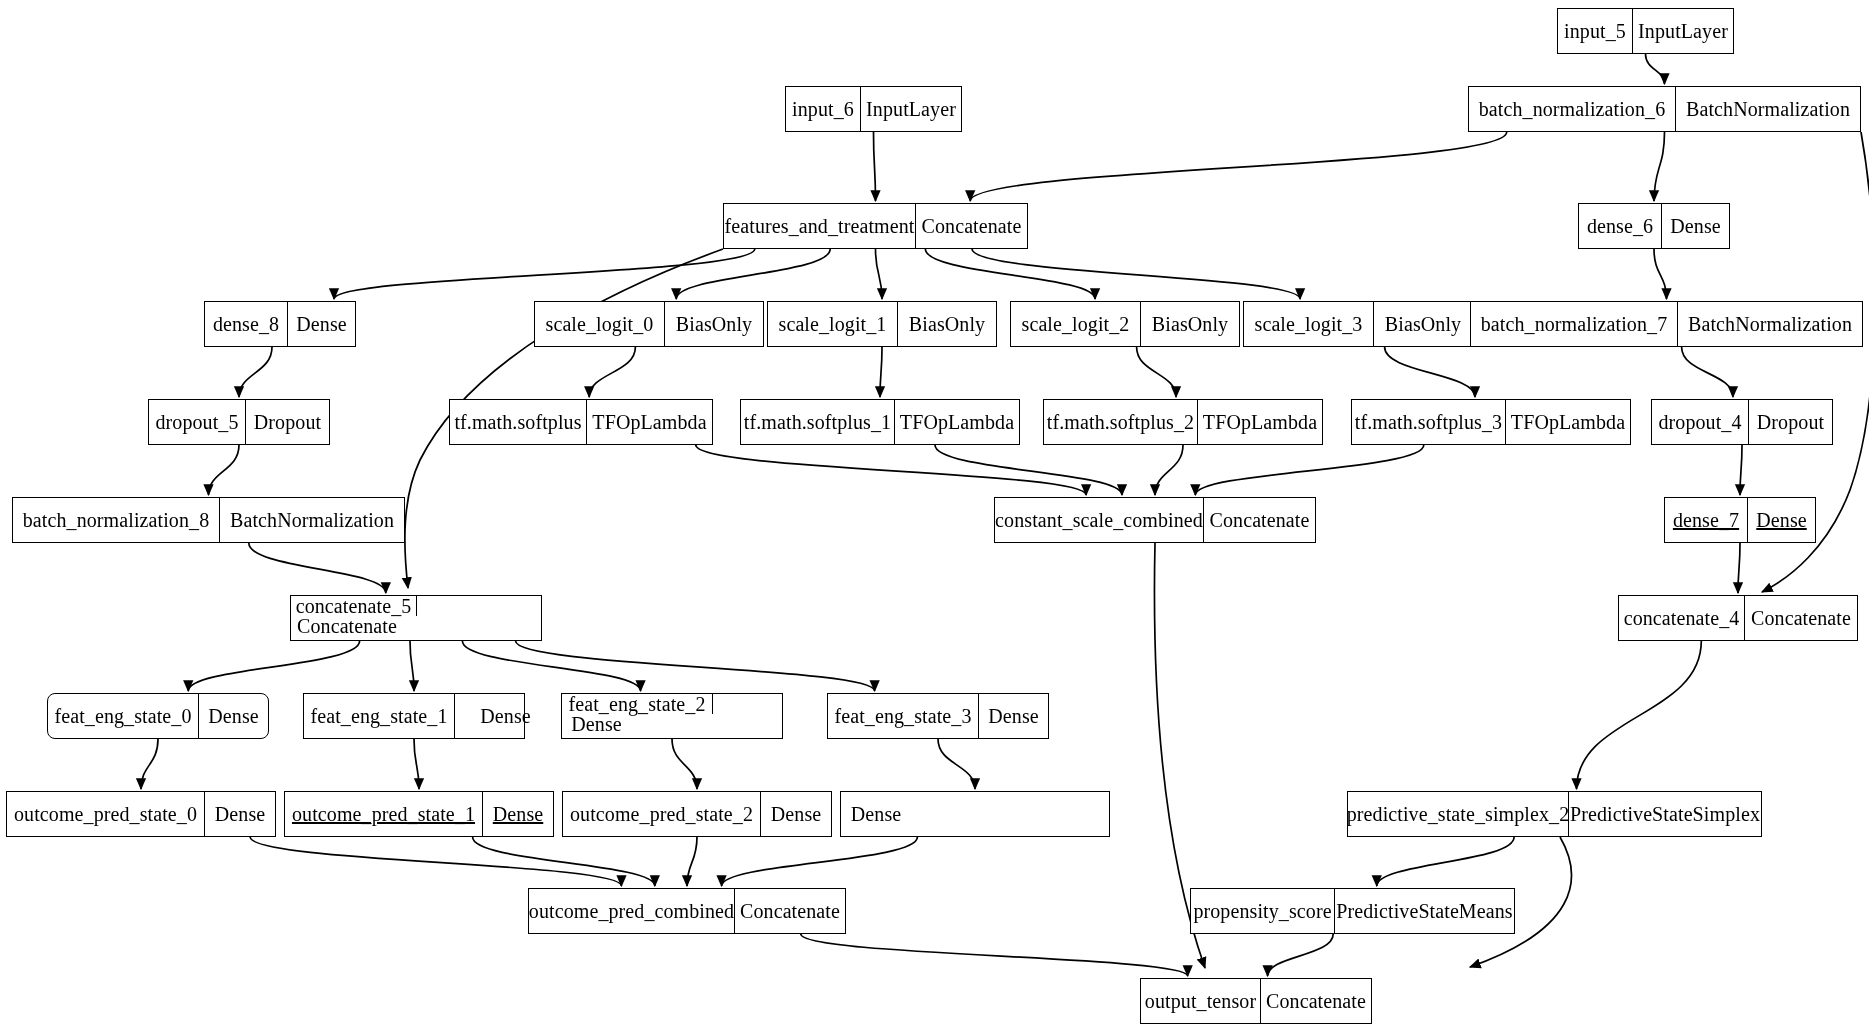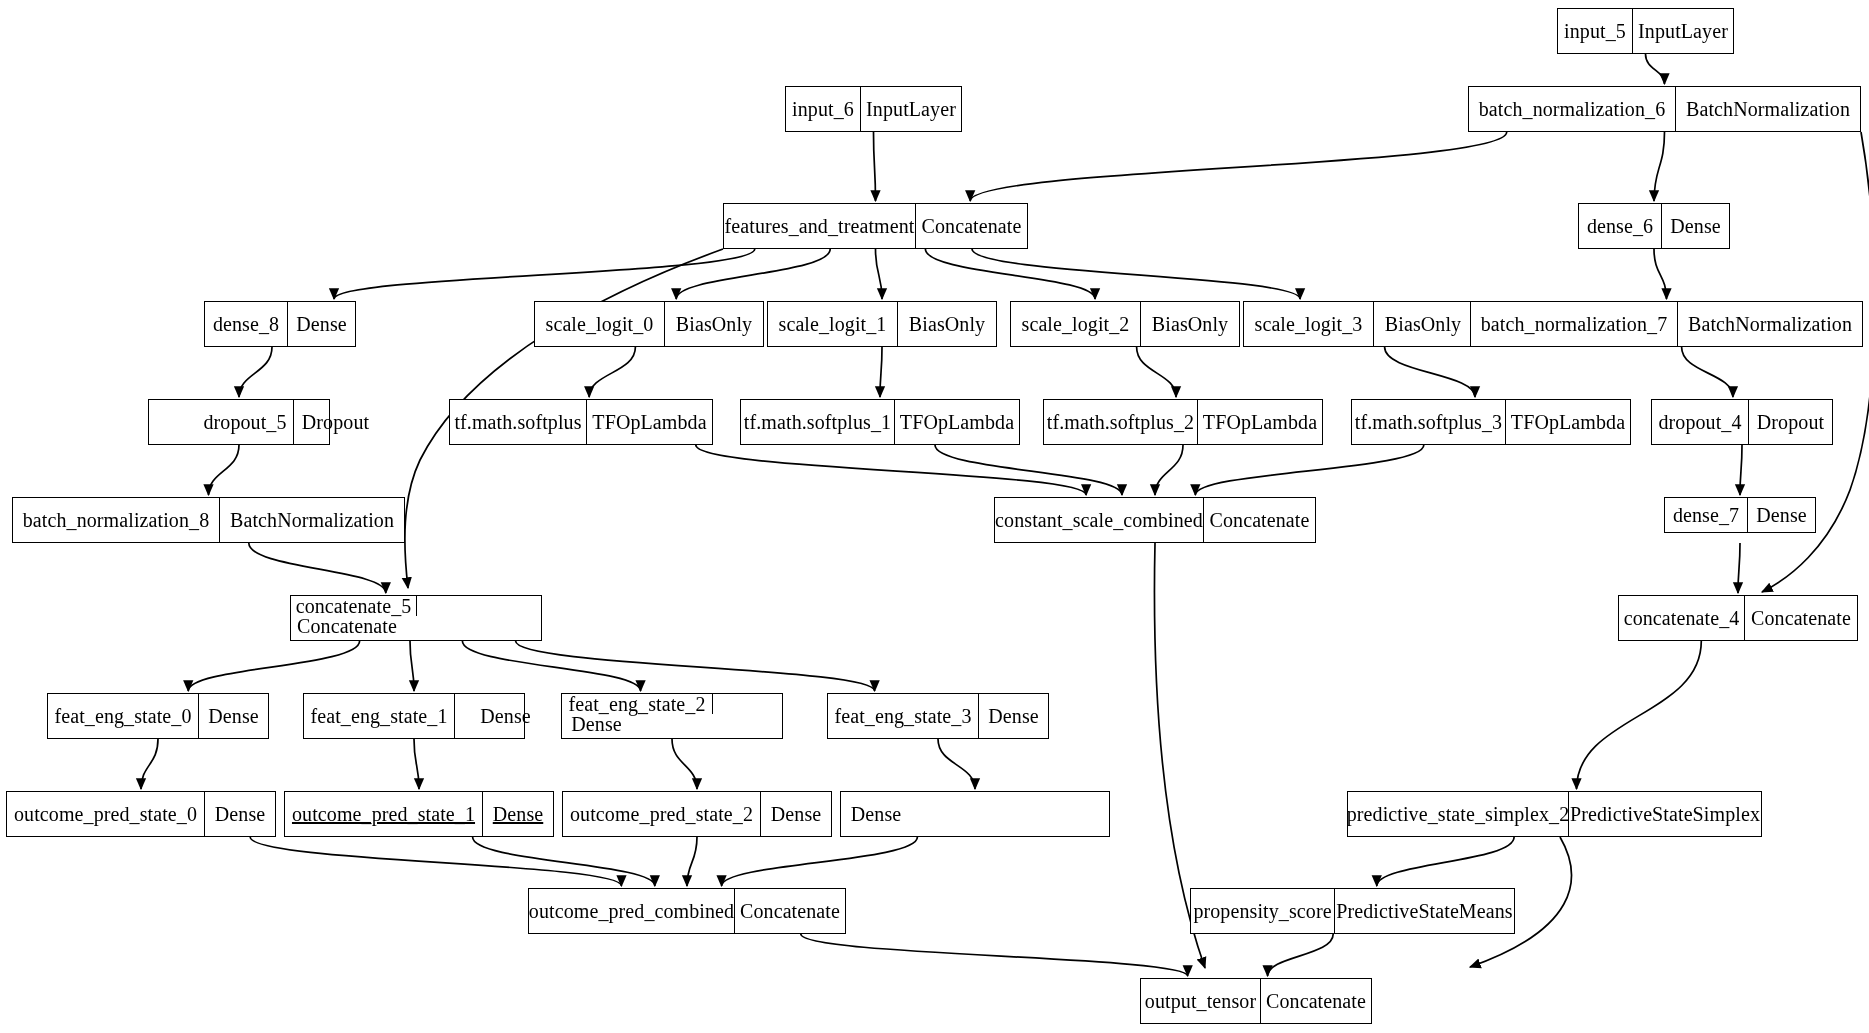--- a/index.html
+++ b/index.html
@@ -152,21 +152,21 @@
       </div>
       <div class="node" style="left: 1243px; top: 301px; width: 230px; height: 46px;">
         <div class="cell name" style="width: 130px;">scale_logit_3</div>
         <div class="cell type" style="width: 98px;">BiasOnly</div>
       </div>
       <div class="node" style="left: 1470px; top: 301px; width: 393px; height: 46px;">
         <div class="cell name" style="width: 207px;">batch_normalization_7</div>
         <div class="cell type" style="width: 184px;">BatchNormalization</div>
       </div>
       <div class="node" style="left: 148px; top: 399px; width: 182px; height: 46px;">
-        <div class="cell name" style="width: 97px; margin-left: 48px;">dropout_5</div>
+        <div class="cell name" style="width: 97px;">dropout_5</div>
         <div class="cell type" style="width: 83px;">Dropout</div>
       </div>
       <div class="node" style="left: 449px; top: 399px; width: 264px; height: 46px;">
         <div class="cell name" style="width: 137px;">tf.math.softplus</div>
         <div class="cell type" style="width: 125px;">TFOpLambda</div>
       </div>
       <div class="node" style="left: 740px; top: 399px; width: 280px; height: 46px;">
         <div class="cell name" style="width: 154px;">tf.math.softplus_1</div>
         <div class="cell type" style="width: 124px;">TFOpLambda</div>
       </div>
@@ -183,33 +183,33 @@
         <div class="cell type" style="width: 83px;">Dropout</div>
       </div>
       <div class="node" style="left: 12px; top: 497px; width: 393px; height: 46px;">
         <div class="cell name" style="width: 207px;">batch_normalization_8</div>
         <div class="cell type" style="width: 184px;">BatchNormalization</div>
       </div>
       <div class="node" style="left: 994px; top: 497px; width: 322px; height: 46px;">
         <div class="cell name" style="width: 209px;">constant_scale_combined</div>
         <div class="cell type" style="width: 111px;">Concatenate</div>
       </div>
-      <div class="node" style="left: 1664px; top: 497px; width: 152px; height: 36px;">
+      <div class="node" style="left: 1664px; top: 497px; width: 152px; height: 46px; text-decoration: underline;">
         <div class="cell name" style="width: 83px;">dense_7</div>
         <div class="cell type" style="width: 67px;">Dense</div>
       </div>
       <div class="node" style="left: 290px; top: 595px; width: 252px; height: 46px; flex-direction: column;">
         <div class="cell name" style="width: 126px;">concatenate_5</div>
         <div class="cell type" style="width: 112px;">Concatenate</div>
       </div>
       <div class="node" style="left: 1618px; top: 595px; width: 240px; height: 46px;">
         <div class="cell name" style="width: 126px;">concatenate_4</div>
         <div class="cell type" style="width: 112px;">Concatenate</div>
       </div>
-      <div class="node" style="left: 47px; top: 693px; width: 222px; height: 46px;">
+      <div class="node" style="left: 47px; top: 693px; width: 222px; height: 46px; border-radius: 8px;">
         <div class="cell name" style="width: 151px;">feat_eng_state_0</div>
         <div class="cell type" style="width: 69px;">Dense</div>
       </div>
       <div class="node" style="left: 303px; top: 693px; width: 222px; height: 46px; gap: 16px;">
         <div class="cell name" style="width: 151px;">feat_eng_state_1</div>
         <div class="cell type" style="width: 69px;">Dense</div>
       </div>
       <div class="node" style="left: 561px; top: 693px; width: 222px; height: 46px; flex-direction: column;">
         <div class="cell name" style="width: 151px;">feat_eng_state_2</div>
         <div class="cell type" style="width: 69px;">Dense</div>

